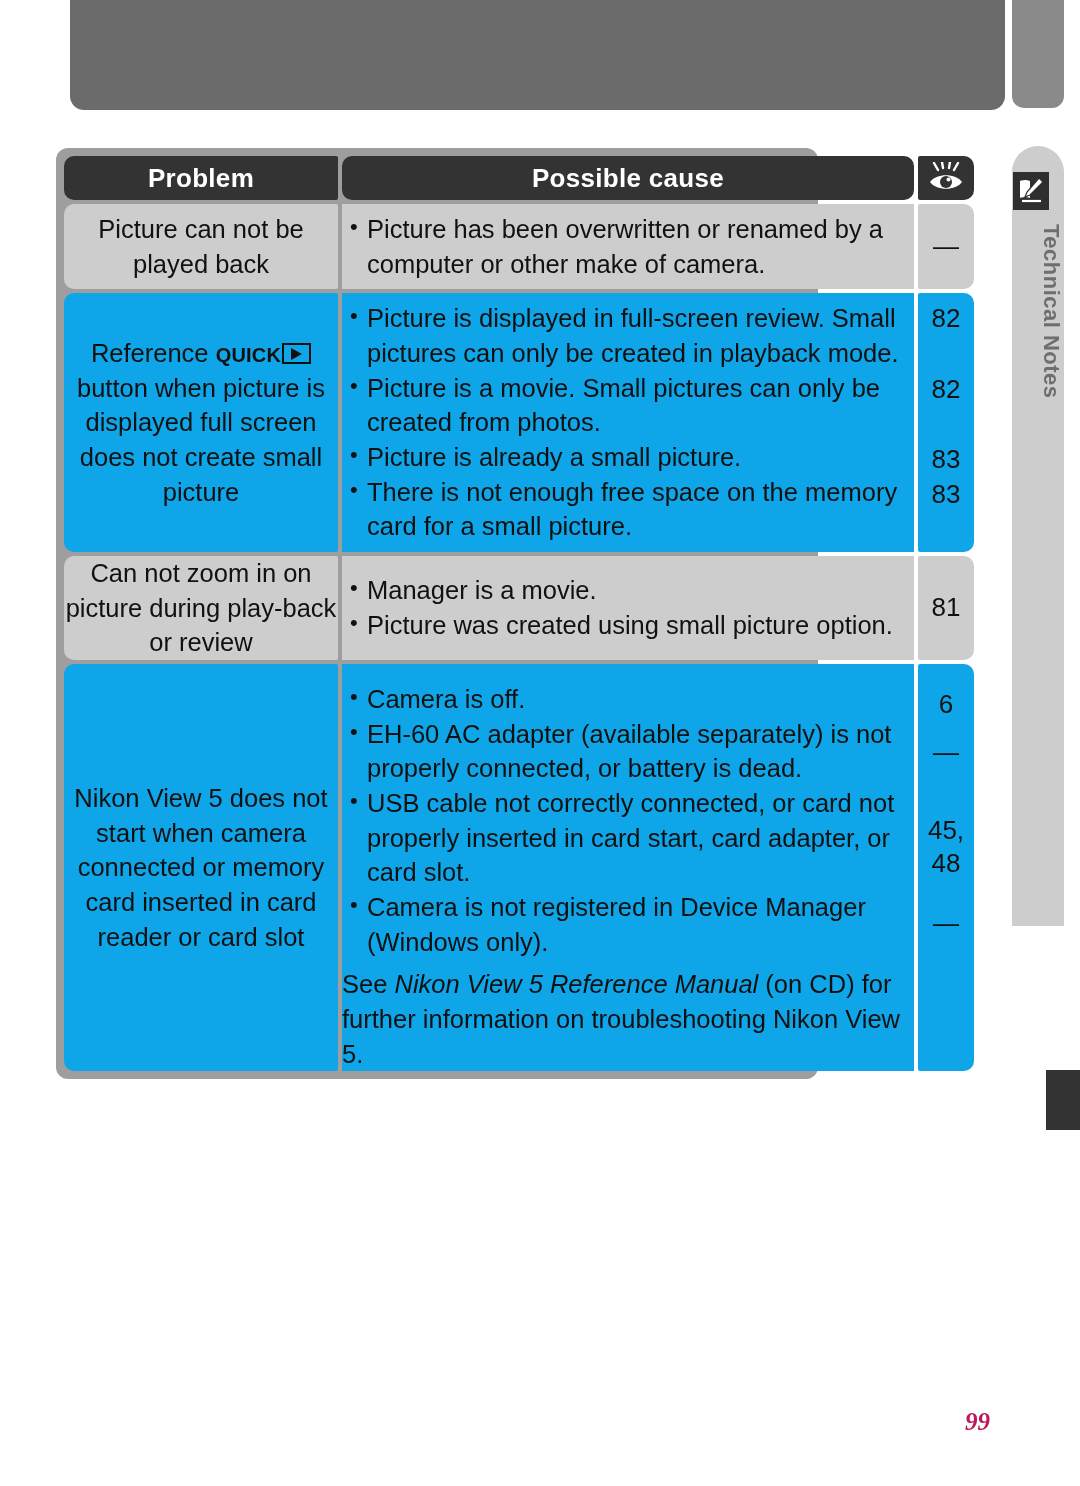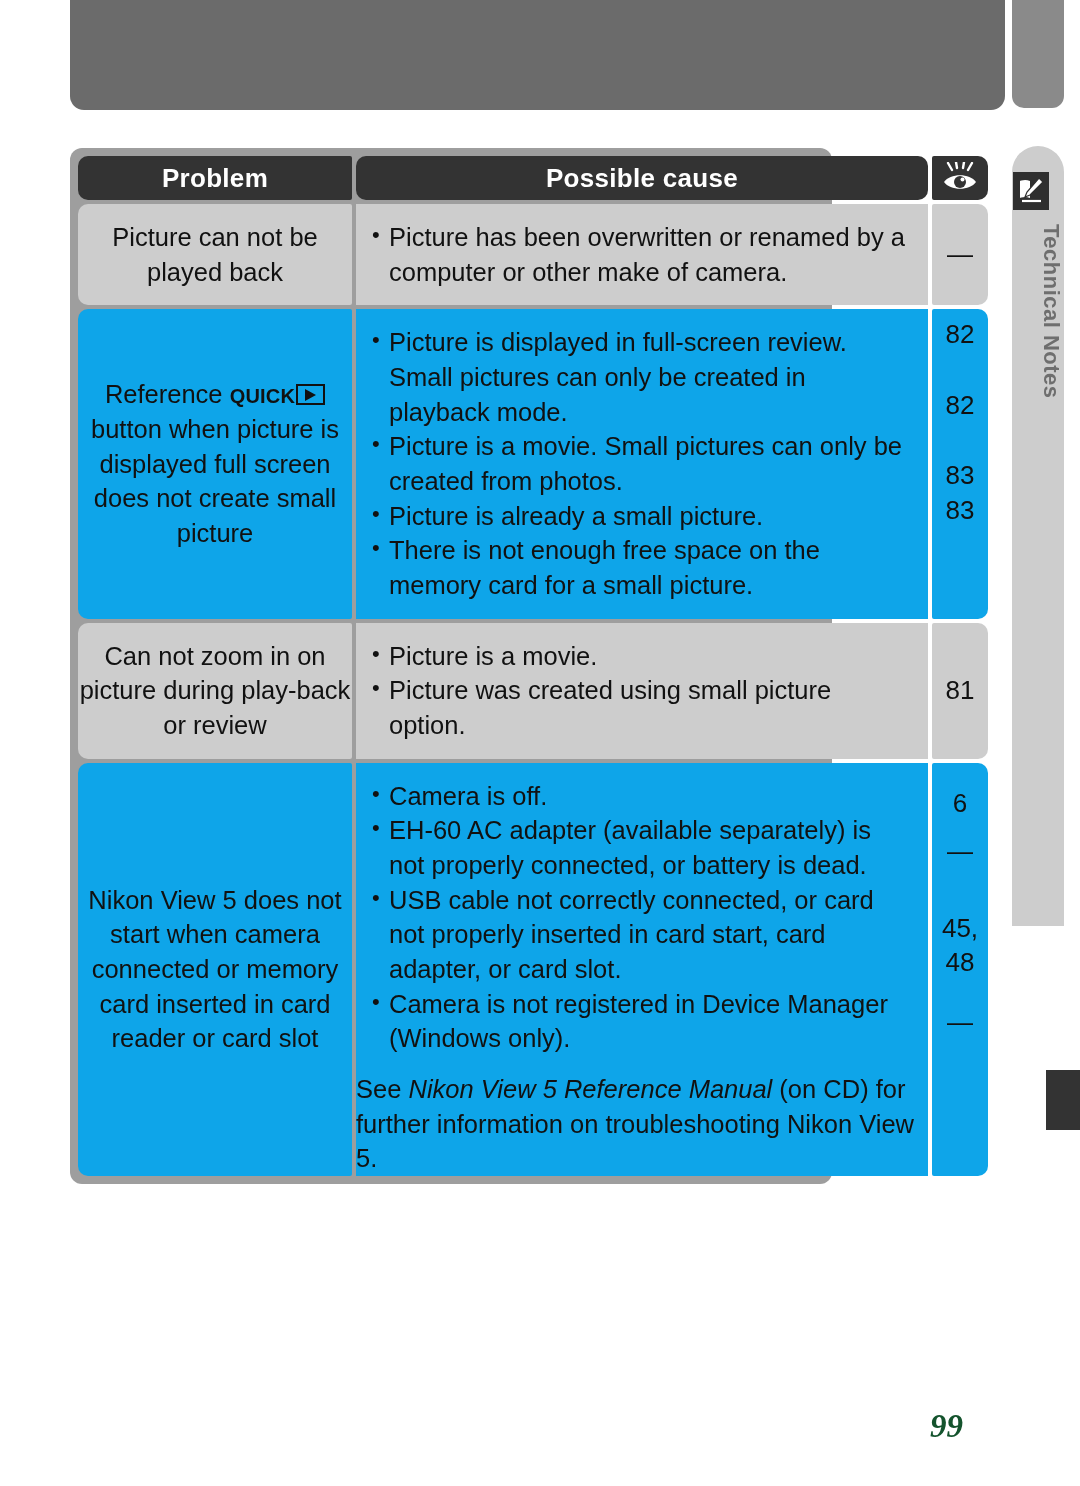--- a/index.html
+++ b/index.html
@@ -75,21 +75,21 @@
     left: 1046px;
     top: 1070px;
     width: 34px;
     height: 60px;
     background: #333333;
   }
 
   
   .table-wrap {
     position: absolute;
-    left: 70px;
+    left: 56px;
     top: 148px;
     width: 762px;
     background: #9e9e9e;
     border-radius: 12px;
     padding: 4px;
     box-sizing: border-box;
   }
   table.tbl {
     border-collapse: separate;
     border-spacing: 4px;
@@ -136,21 +136,21 @@
     text-align: center;
     font-size: 26px;
   }
 
   .row-dark  .cell { background: #cdcdcd; }
   .row-light .cell { background: #0ea5e9; }
   .r-single .cell-problem { border-radius: 10px 2px 2px 10px; }
   .r-single .cell-page    { border-radius: 2px 10px 10px 2px; }
 
   
-  ul.bullets { margin:16px; padding:0; list-style:none; }
+  ul.bullets { margin:8px; padding:0; list-style:none; }
   ul.bullets li {
     position: relative;
     padding-left: 17px;
     margin: 0;
   }
   ul.bullets li::before {
     content: "\2022";
     position: absolute;
     left: 0;
     top: -1px;
@@ -194,25 +194,25 @@
   }
 
   .dash { font-size: 26px; }
 
   
   .page-number {
     position: absolute;
     left: 930px;
     top: 1408px;
     width: 60px;
-    text-align: left;
-    font-size: 33px;
+    text-align: right;
+    font-size: 25px;
     font-weight: bold;
     font-style: italic;
-    color: #14532d;
+    color: #be185d;
     font-family: "Liberation Serif", serif;
   }
 </style>
 </head>
 <body>
 
 <div class="top-banner"></div>
 <div class="top-banner-tabstrip"></div>
 
 <div class="side-tab"></div>
@@ -289,32 +289,32 @@
             <span>83</span>
             <span>83</span>
           </div>
         </td>
       </tr>
 
       <tr class="row-dark r-single">
         <td class="cell cell-problem">Can not zoom in on picture during play-back or review</td>
         <td class="cell cell-cause">
           <ul class="bullets">
-            <li>Picture is a movie.</li>
+            <li>Manager is a movie.</li>
             <li>Picture was created using small picture option.</li>
           </ul>
         </td>
         <td class="cell cell-page">
           <span>81</span>
         </td>
       </tr>
 
       <tr class="row-light r-single">
         <td class="cell cell-problem">Nikon View 5 does not start when camera connected or memory card inserted in card reader or card slot</td>
-        <td class="cell cell-cause" style="vertical-align:top;">
+        <td class="cell cell-cause" style="vertical-align:top;padding-top:10px;">
           <ul class="bullets">
             <li>Camera is off.</li>
             <li>EH-60 AC adapter (available separately) is not properly connected, or battery is dead.</li>
             <li>USB cable not correctly connected, or card not properly inserted in card start, card adapter, or card slot.</li>
             <li>Camera is not registered in Device Manager (Windows only).</li>
           </ul>
           <div class="note-line"><span>See </span><i>Nikon View 5 Reference Manual</i><span> (on CD) for further information on troubleshooting Nikon View 5.</span></div>
         </td>
         <td class="cell cell-page" style="vertical-align:top;">
           <div class="page-stack" style="padding-top:24px; line-height:1.3;">

